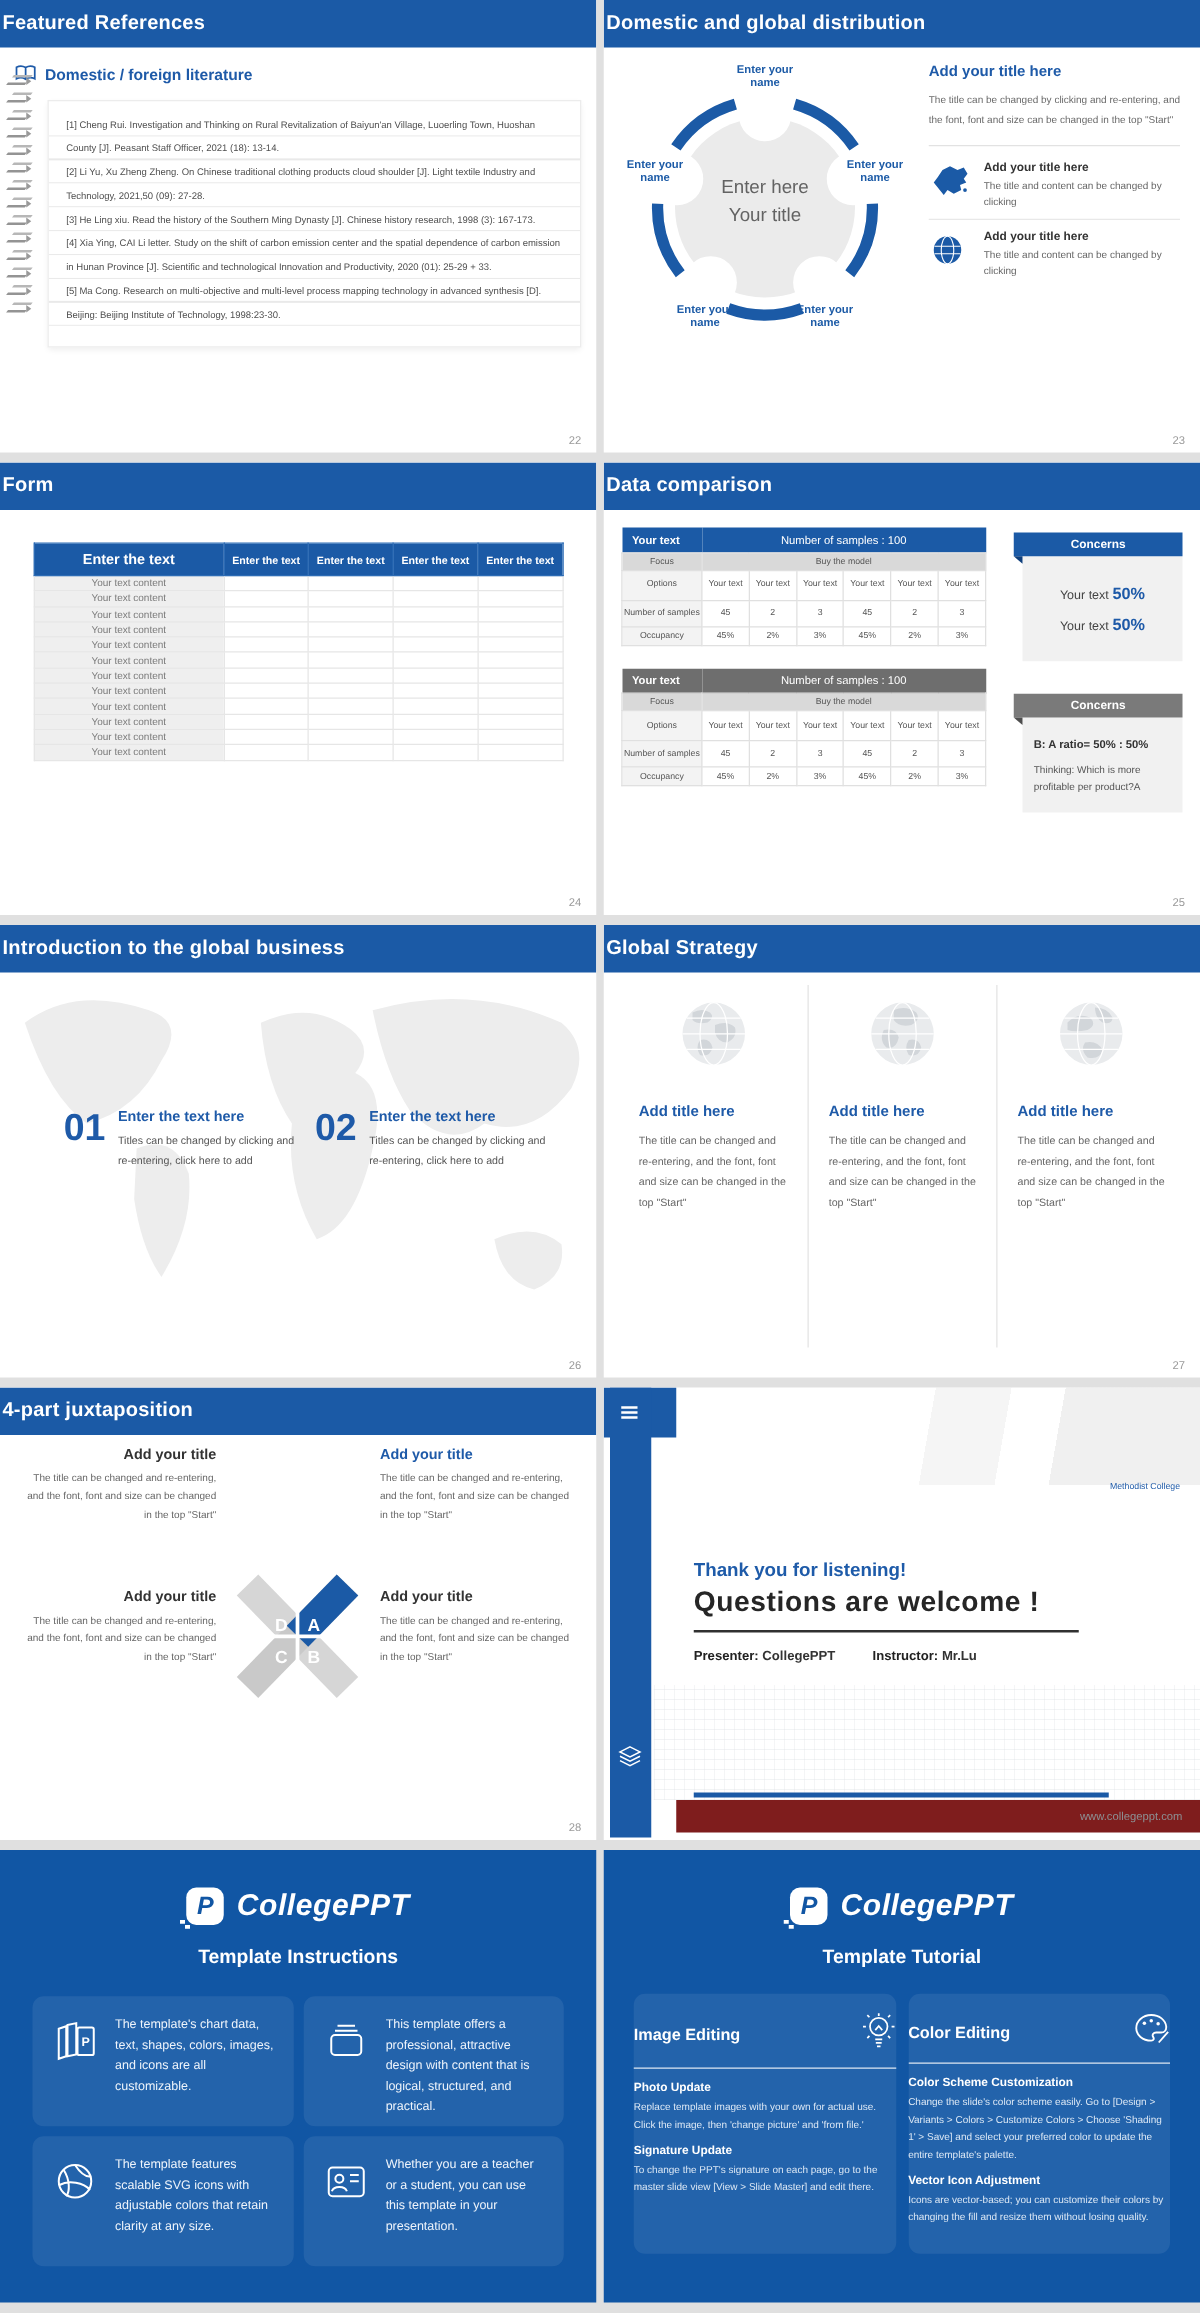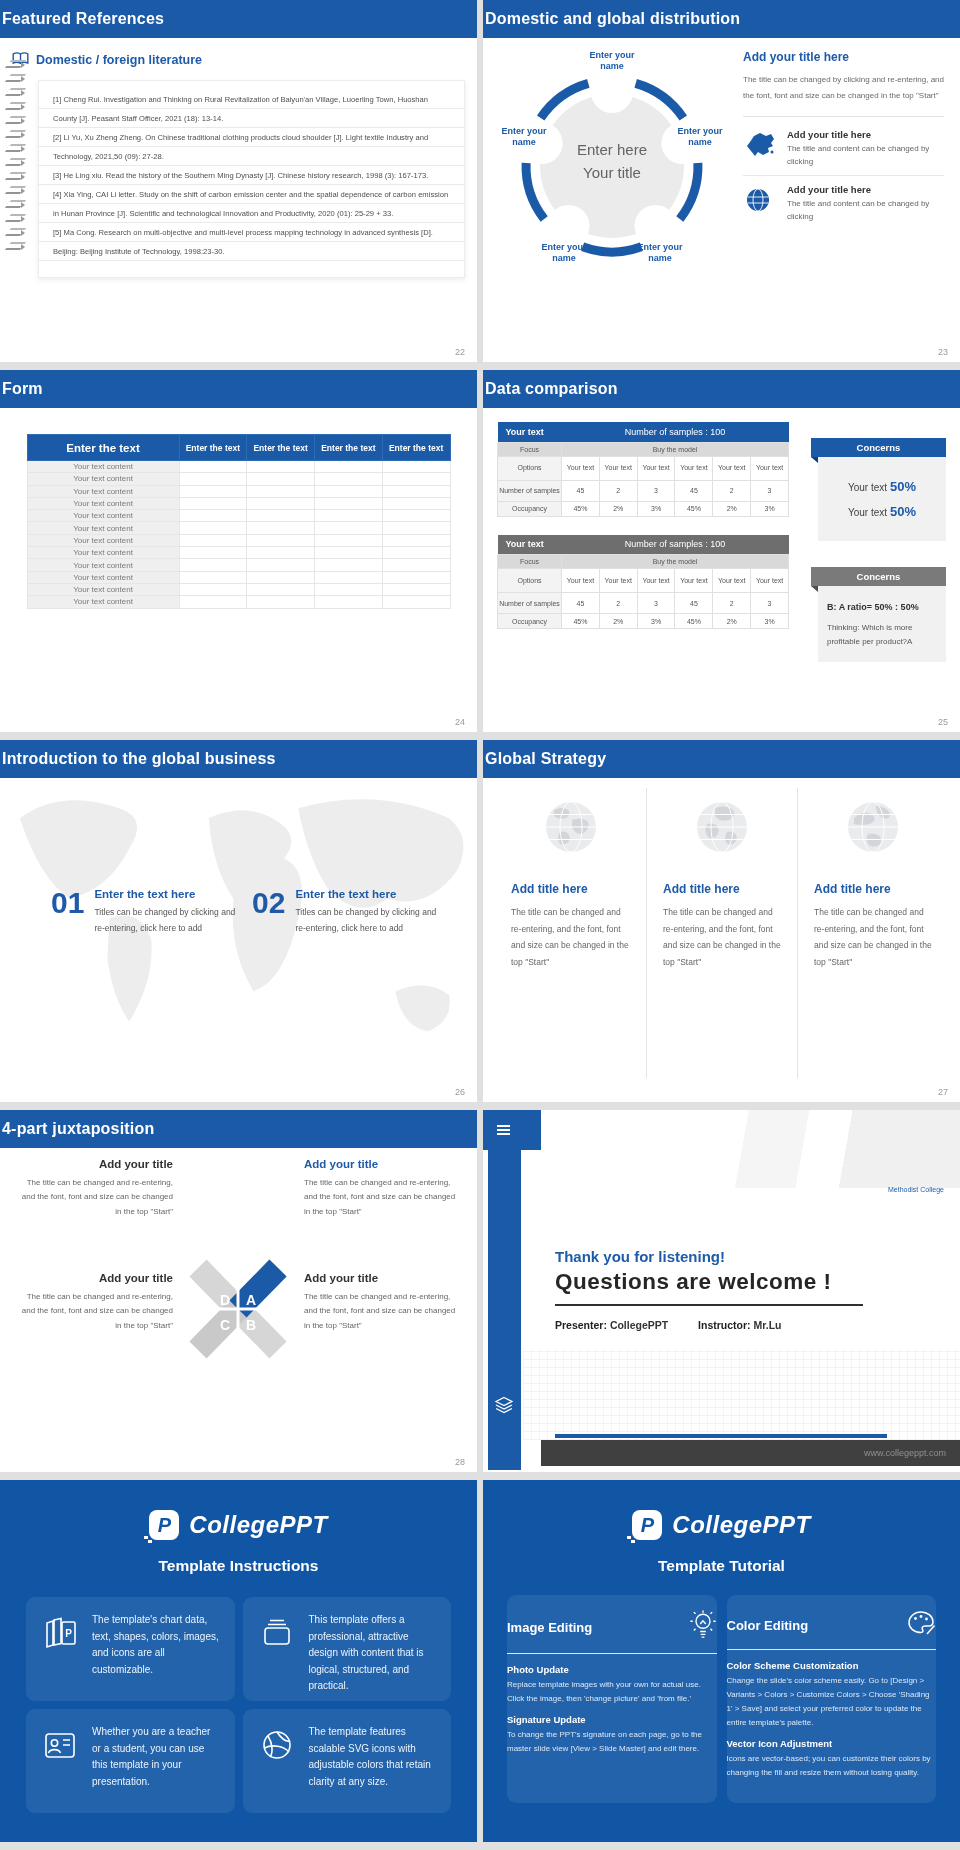--- a/index.html
+++ b/index.html
@@ -57,21 +57,21 @@
   .dc-table.first .dc-title th { background:#1b5aa6; }
   .dc-table.second .dc-title th { background:#6e6e6e; }
   .dc-t-left { width:64px; text-align:left; padding-left:8px; font-weight:bold !important; font-size:9px; }
   .dc-t-right { font-size:9px; }
   .dc-focus td { background:#d9d9d9; height:14px; }
   .dc-label { background:#f3f3f3 !important; }
   .dc-opts td { height:24px; line-height:1.3; }
   .dc-num td { height:21px; }
   .dc-occ td { height:15px; }
   .concerns { position:absolute; right:14px; top:56px; width:128px; }
-  .ribbon { height:19px; line-height:19px; text-align:center; color:#fff; font-weight:bold; font-size:9.5px; position:relative; margin-left:-7px;margin-top:12px; }
+  .ribbon { height:19px; line-height:19px; text-align:center; color:#fff; font-weight:bold; font-size:9.5px; position:relative; margin-left:-7px; }
   .ribbon.blue { background:#1b5aa6; } .ribbon.gray { background:#7a7a7a; }
   .ribbon::after { content:""; position:absolute; left:0; top:100%; width:0; height:0; border-top:6px solid #0f3f7c; border-left:7px solid transparent; }
   .ribbon.gray::after { border-top-color:#4e4e4e; }
   .concern-body { background:#f1f1f1; }
   .cb1 { height:84px; display:flex; flex-direction:column; justify-content:center; }
   .cn-row { text-align:center; font-size:10px; color:#444; line-height:1.95; }
   .cn-val { color:#1e5aa8; font-weight:bold; font-size:13px; margin-left:3px; }
   .concern-box + .concern-box { margin-top:26px; }
   .cb2 { padding:12px 9px 14px; }
   .cn-ratio { font-size:9px; font-weight:bold; color:#333; margin:4px 0 9px; }
@@ -117,21 +117,21 @@
   .layers-icon { position:absolute; left:11px; top:286px; }
   .th-college { position:absolute; right:16px; top:76px; font-size:7px; color:#1e5aa8; }
   .th-block { position:absolute; left:72px; top:138px; }
   .th-t1 { font-size:15px; font-weight:bold; color:#1e5ba9; margin-bottom:4px; }
   .th-t2 { font-size:22.5px; font-weight:bold; color:#262626; letter-spacing:.5px; }
   .th-underline { width:308px; height:2px; background:#303030; margin-top:9px; }
   .th-presenter { margin-top:13px; font-size:10.5px; font-weight:bold; color:#333; }
   .th-presenter .lbl { color:#222; }
   .th-presenter .gap { display:inline-block; width:24px; }
   .th-bluebar { position:absolute; left:72px; top:324px; width:332px; height:4px; background:#1b5aa6; }
-  .th-footer { position:absolute; left:58px; right:0; bottom:6px; height:26px; background:#404040; text-align:right; line-height:26px; padding-right:14px; font-size:9px; color:#8d9094; }
+  .th-footer { position:absolute; left:58px; right:0; bottom:6px; height:26px; background:#7f1d1d; text-align:right; line-height:26px; padding-right:14px; font-size:9px; color:#8d9094; }
 
   
   .dark { background:#1156a4; }
   .logo-row { display:flex; justify-content:center; align-items:center; gap:10px; padding-top:30px; }
   .badge { width:30px; height:30px; background:#fff; border-radius:8px; position:relative; display:flex; align-items:center; justify-content:center; font-weight:bold; font-style:italic; font-size:20px; color:#1156a4; }
   .badge::after { content:""; position:absolute; left:-5px; bottom:1px; width:3.5px; height:3.5px; background:#fff; box-shadow:4px 4px 0 #fff; }
   .wordmark { color:#fff; font-size:24px; font-weight:bold; font-style:italic; letter-spacing:.5px; }
   .dark-title { text-align:center; color:#fff; font-weight:bold; font-size:15.5px; margin-top:17px; }
   .inst-grid { display:grid; grid-template-columns:1fr 1fr; gap:8px; margin:22px 26px 0; }
   .inst-box { background:rgba(255,255,255,.08); border-radius:9px; padding:15px 14px; display:flex; gap:12px; height:104px; }
@@ -603,41 +603,41 @@
                 <path d="M10,9.5 H28 M12,5.5 H26"></path>
               </g>
             </svg>
         </span>
         <div class="inst-text">This template offers a professional, attractive design with content that is logical, structured, and practical.</div>
       </div>
       <div class="inst-box">
         <span class="inst-icon">
           <svg width="38" height="36" viewBox="0 0 38 36">
               <g fill="none" stroke="#fff" stroke-width="1.6">
+                <circle cx="19" cy="18" r="13"></circle>
+                <path d="M10,9 C15,17 15,26 12,30"></path>
+                <path d="M6.5,21 C14,17 26,19 31,25"></path>
+                <path d="M19,5 C23,11 28,15 32,14"></path>
+              </g>
+            </svg>
+        </span>
+        <div class="inst-text">The template features scalable SVG icons with adjustable colors that retain clarity at any size.</div>
+      </div>
+      <div class="inst-box">
+        <span class="inst-icon">
+          <svg width="38" height="36" viewBox="0 0 38 36">
+              <g fill="none" stroke="#fff" stroke-width="1.6">
                 <rect x="5" y="7" width="28" height="23" rx="3"></rect>
                 <circle cx="13.5" cy="16" r="3.2"></circle>
                 <path d="M7.5,26 C9,21.5 18,21.5 19.5,26"></path>
                 <path d="M22,13 H29 M22,18 H29"></path>
               </g>
             </svg>
         </span>
         <div class="inst-text">Whether you are a teacher or a student, you can use this template in your presentation.</div>
-      </div>
-      <div class="inst-box">
-        <span class="inst-icon">
-          <svg width="38" height="36" viewBox="0 0 38 36">
-              <g fill="none" stroke="#fff" stroke-width="1.6">
-                <circle cx="19" cy="18" r="13"></circle>
-                <path d="M10,9 C15,17 15,26 12,30"></path>
-                <path d="M6.5,21 C14,17 26,19 31,25"></path>
-                <path d="M19,5 C23,11 28,15 32,14"></path>
-              </g>
-            </svg>
-        </span>
-        <div class="inst-text">The template features scalable SVG icons with adjustable colors that retain clarity at any size.</div>
       </div>
     </div>
   </section>
 
   <section class="slide dark">
     <div class="logo-row">
       <span class="badge">P</span>
       <span class="wordmark">CollegePPT</span>
     </div>
     <div class="dark-title">Template Tutorial</div>

